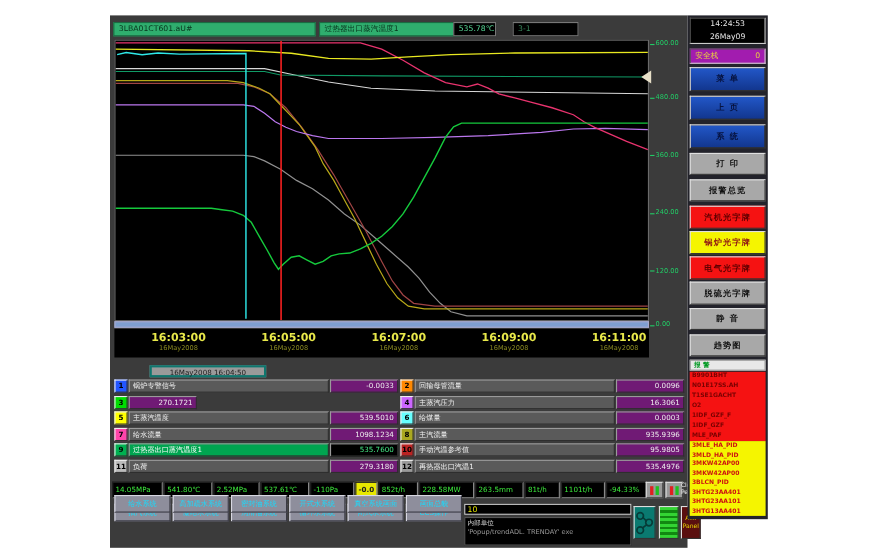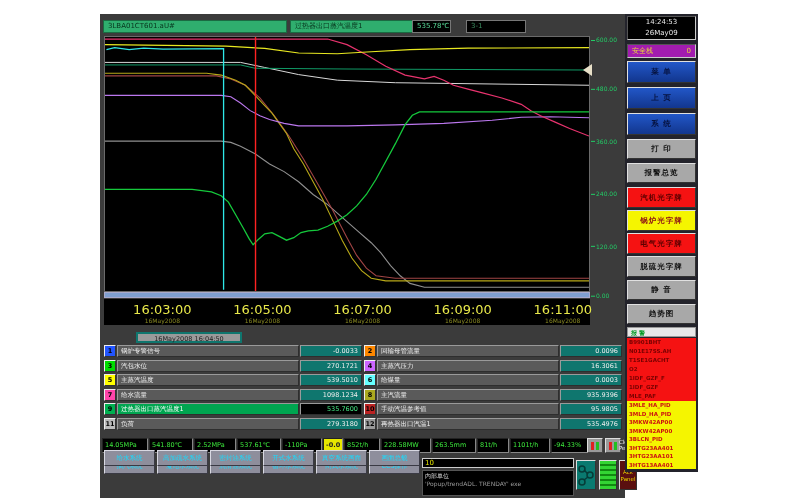--- a/index.html
+++ b/index.html
@@ -19,31 +19,31 @@
   .chart svg { position:absolute; left:0; top:0; width:100%; height:100%; }
   .hscroll { position:absolute; left:4px; top:278px; width:486px; height:6px; background:#7f9fd0; border:1px solid #aac; }
   .yaxis { position:absolute; left:492px; top:22px; width:32px; height:262px; }
   .ylab { position:absolute; left:4px; color:#22cc66; font-size:6px; white-space:nowrap; transform:translateY(-45%); }
   .ylab::before { content:""; position:absolute; left:-5px; top:50%; width:4px; height:1px; background:#22cc66; }
   .tri { position:absolute; left:-9px; width:0; height:0; border-top:6px solid transparent; border-bottom:6px solid transparent; border-right:9px solid #e8e0c8; transform:translateY(-50%); }
 
   
   .time-row { position:absolute; left:4px; top:285px; width:486px; height:26px; background:#000; }
   .tick { position:absolute; transform:translateX(-50%); text-align:center; white-space:nowrap; }
-  .tick .t { color:#e8e84a; font-size:13px; font-weight:normal; }
+  .tick .t { color:#e8e84a; font-size:10px; font-weight:bold; }
   .tick .d { color:#8a8a22; font-size:6px; }
 
   .stamp { position:absolute; left:36px; top:318px; width:106px; height:11px; background:#9a9a9a; color:#1c1c1c; font-size:6.5px; line-height:11px; text-align:center; border:2px solid #0f766e; }
 
   
   .tcol { position:absolute; top:331px; height:88px; }
   .trow { position:relative; height:12px; margin-bottom:2.5px; display:flex; }
   .tnum { width:12px; height:12px; font-size:6.5px; font-weight:bold; color:#000; text-align:center; line-height:11px; border:1px solid; border-color:#eee #333 #333 #eee; flex:none; }
   .tlabel { flex:1; margin-left:1px; background:#5a5a5a; border:1px solid; border-color:#9a9a9a #2e2e2e #2e2e2e #9a9a9a; color:#f2f2f2; font-size:6.5px; line-height:10px; padding-left:3px; white-space:nowrap; overflow:hidden; }
-  .tval { width:62px; margin-left:1px; background:#0f766e; border:1px solid; border-color:#9a9a9a #2e2e2e #2e2e2e #9a9a9a; color:#eee; font-size:6.5px; line-height:10px; text-align:right; padding-right:3px; flex:none; }
+  .tval { width:62px; margin-left:1px; background:#701a75; border:1px solid; border-color:#9a9a9a #2e2e2e #2e2e2e #9a9a9a; color:#eee; font-size:6.5px; line-height:10px; text-align:right; padding-right:3px; flex:none; }
   .trow.hl .tlabel { background:#00a550; color:#fff; }
   .trow.hl .tval { background:#000; color:#45e884; }
 
   
   .statusbar { position:absolute; left:2px; top:424px; width:482px; height:15px; display:flex; }
   .sbox { height:15px; background:#000; border:1px solid; border-color:#222 #888 #888 #222; color:#3ce83c; font-size:6.5px; line-height:13px; text-align:left; padding:0 2px; margin-right:1px; white-space:nowrap; overflow:hidden; flex:none; }
   .sbox.hl { background:#e8e800; color:#222; font-weight:bold; text-align:center; }
   .ledbtn { position:absolute; top:424px; width:16px; height:15px; background:#9a9a9a; border:1px solid; border-color:#ddd #444 #444 #ddd; }
   .ledbtn span { position:absolute; top:3px; width:3px; height:8px; }
   .clear-peak { position:absolute; left:619px; top:439px; width:26px; color:#eee; font-size:5.5px; line-height:6px; }
@@ -141,21 +141,20 @@
     <div class="stamp">16May2008  16:04:50</div>
 
     <div class="tcol" id="tcol-left" style="left:4px; width:258px;">
         <div class="trow">
           <div class="tnum" style="background: rgb(34, 85, 255);">1</div>
           <div class="tlabel">锅炉专警信号</div>
           <div class="tval">-0.0033</div>
         </div>
         <div class="trow">
           <div class="tnum" style="background: rgb(0, 221, 0);">3</div>
-          <div class="tlabel">汽包水位</div>
           <div class="tval">270.1721</div>
         </div>
         <div class="trow">
           <div class="tnum" style="background: rgb(255, 255, 0);">5</div>
           <div class="tlabel">主蒸汽温度</div>
           <div class="tval">539.5010</div>
         </div>
         <div class="trow">
           <div class="tnum" style="background: rgb(255, 68, 170);">7</div>
           <div class="tlabel">给水流量</div>

